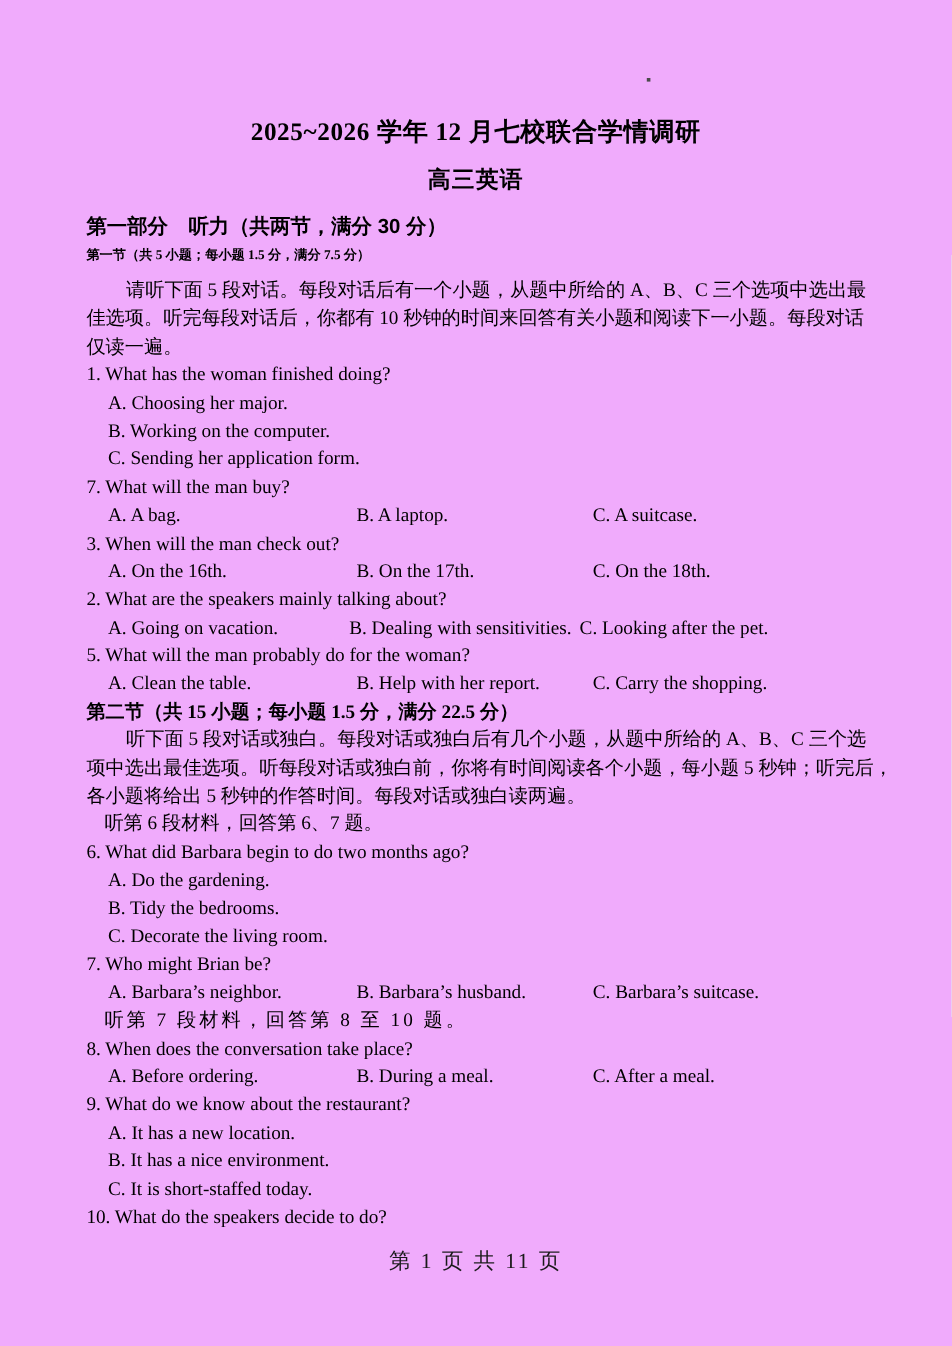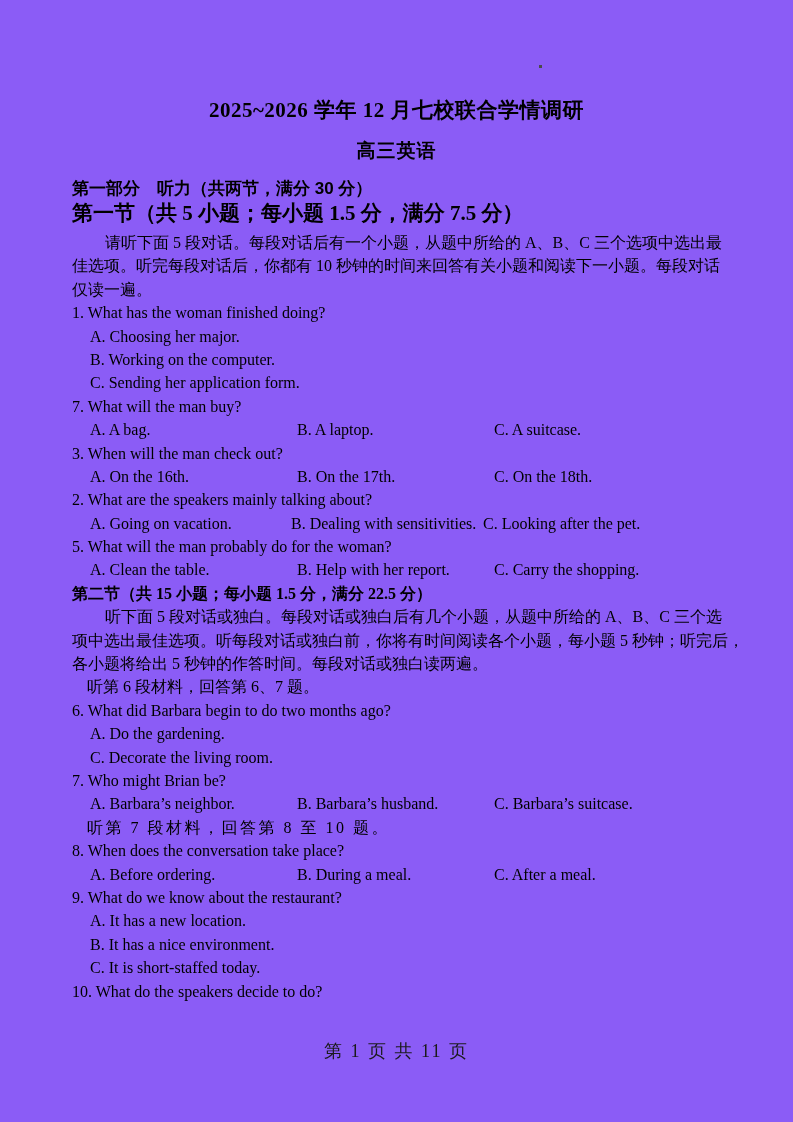--- a/index.html
+++ b/index.html
@@ -1,20 +1,20 @@
 <!DOCTYPE html>
 <html><head>
 <meta charset="utf-8">
 <style>
   html,body { margin:0; padding:0; background:#e8e8e8; }
   .page {
     position:relative;
     width:793px; height:1122px;
     margin:0 auto;
-    background:#8b5cf6;
+    background:#f0abfc;
     color:#000000;
     font-family:"Liberation Serif","DejaVu Serif",serif;
     box-sizing:border-box;
     padding:96px 72px 0 72px;
     overflow:hidden;
   }
   .title {
     margin:0; text-align:center;
     font-size:21px; font-weight:bold; line-height:28px;
     letter-spacing:0.5px;
@@ -24,21 +24,21 @@
     font-size:19px; font-weight:bold; line-height:26px;
     letter-spacing:1px;
   }
   .h-part {
     margin-top:13px;
     font-family:"Liberation Sans","DejaVu Sans",sans-serif;
     font-size:17px; font-weight:bold; line-height:24px; height:24px;
     white-space:pre;
   }
   .h-sec {
-    font-size:21px; font-weight:bold; line-height:24px; height:24px;
+    font-size:11px; font-weight:bold; line-height:24px; height:24px;
     white-space:pre;
   }
   .body-block { margin-top:6px; }
   .ln {
     font-size:16px; line-height:23.4px; height:23.4px;
     white-space:pre; overflow:visible;
   }
   .bold { font-weight:bold; }
   .ind2 { padding-left:33px; }   
   .ind1 { padding-left:15px; }   
@@ -114,20 +114,21 @@
     </div>
 
     <div class="ln bold">第二节（共 15 小题；每小题 1.5 分，满分 22.5 分）</div>
     <div class="ln ind2">听下面 5 段对话或独白。每段对话或独白后有几个小题，从题中所给的 A、B、C 三个选</div>
     <div class="ln">项中选出最佳选项。听每段对话或独白前，你将有时间阅读各个小题，每小题 5 秒钟；听完后，</div>
     <div class="ln">各小题将给出 5 秒钟的作答时间。每段对话或独白读两遍。</div>
     <div class="ln ind1">听第 6 段材料，回答第 6、7 题。</div>
 
     <div class="ln">6. What did Barbara begin to do two months ago?</div>
     <div class="ln opt-line">A. Do the gardening.</div>
+    <div class="ln opt-line">B. Tidy the bedrooms.</div>
     <div class="ln opt-line">C. Decorate the living room.</div>
 
     <div class="ln">7. Who might Brian be?</div>
     <div class="ln opt-row">
       <span class="opt a">A. Barbara’s neighbor.</span>
       <span class="opt b">B. Barbara’s husband.</span>
       <span class="opt c">C. Barbara’s suitcase.</span>
     </div>
 
     <div class="ln ind1 spaced">听第 7 段材料，回答第 8 至 10 题。</div>

